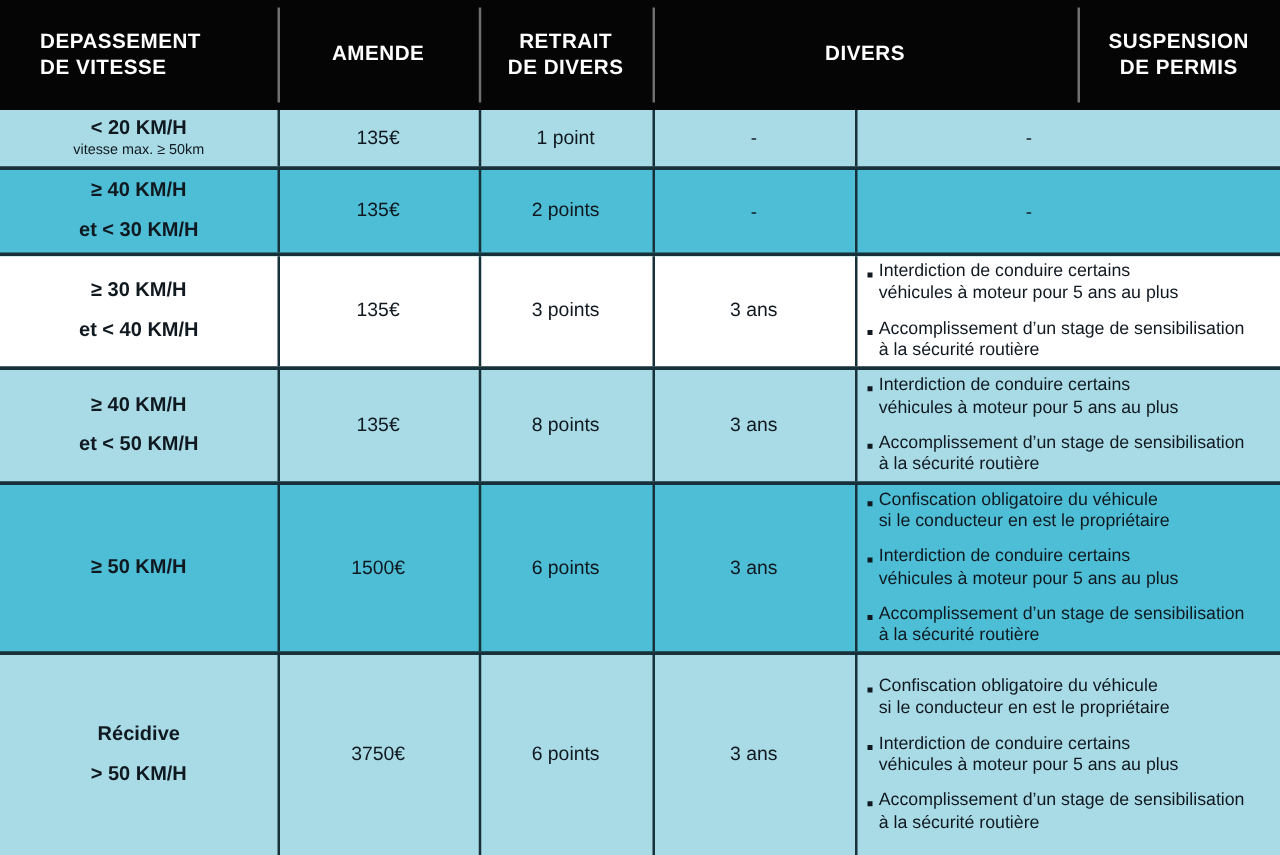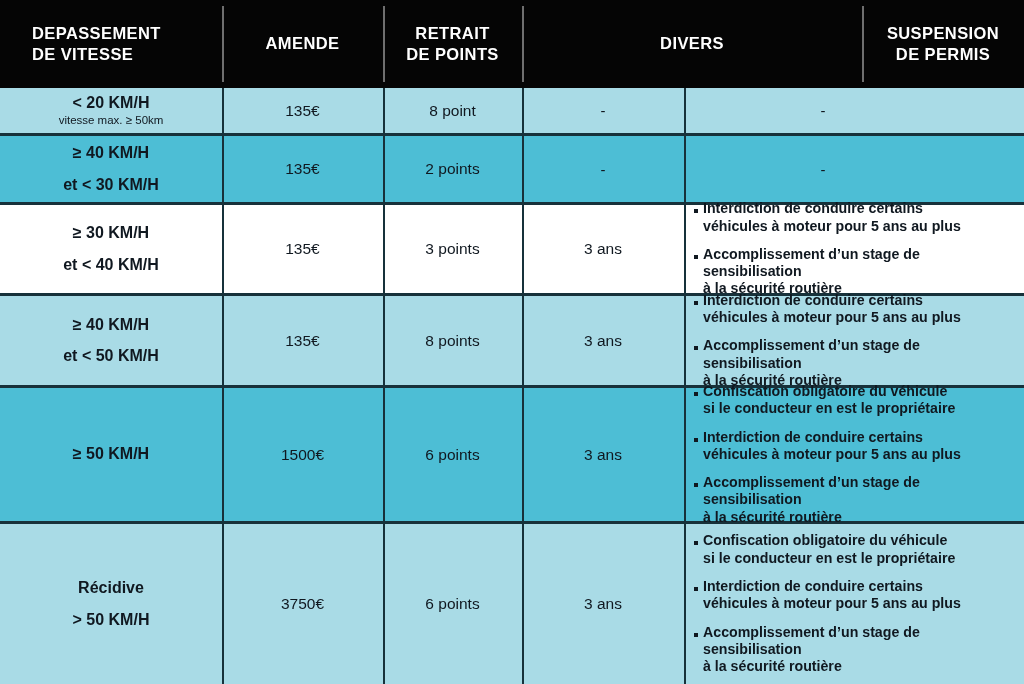--- a/index.html
+++ b/index.html
@@ -102,21 +102,21 @@
 
   .dash { font-size: 15px; }
 
   
   .divers {
     justify-content: flex-start;
     align-items: center;
     text-align: left;
     padding: 6px 8px 6px 10px;
   }
-  .bullets { width: 100%; font-weight: bold; }
+  .bullets { width: 100%; }
   .bullet {
     display: flex;
     align-items: flex-start;
     font-size: 14.2px;
     line-height: 1.22;
     color: #101820;
   }
   .bullet + .bullet { margin-top: 11px; }
   .bullet .dot {
     flex: 0 0 auto;
@@ -148,39 +148,39 @@
   <div class="thead">
     <div class="th c1 th-left">
       <span>DEPASSEMENT</span>
       <span>DE VITESSE</span>
     </div>
     <div class="th c2 th-center">
       <span>AMENDE</span>
     </div>
     <div class="th c3 th-center">
       <span>RETRAIT</span>
-      <span>DE POINTS</span>
+      <span>DE DIVERS</span>
     </div>
     <div class="th c5 th-center">
       <span>DIVERS</span>
     </div>
     <div class="th c4 th-center">
       <span>SUSPENSION</span>
       <span>DE PERMIS</span>
     </div>
   </div>
 
   <div id="tbody">
       <div class="tr bg-light h1">
         <div class="td c1 cell-speed tight">
           <span class="line">&lt; 20 KM/H</span>
           <span class="sub">vitesse max. ≥ 50km</span>
         </div>
         <div class="td c2">135€</div>
-        <div class="td c3">8 point</div>
+        <div class="td c3">1 point</div>
         <div class="td c4 dash">-</div>
         <div class="td c5 dash">
           <span style="margin-right: 62px;">-</span>
         </div>
       </div>
       <div class="tr bg-dark h2">
         <div class="td c1 cell-speed">
           <span class="line">≥ 40 KM/H</span>
           <span class="line">et &lt; 30 KM/H</span>
         </div>

